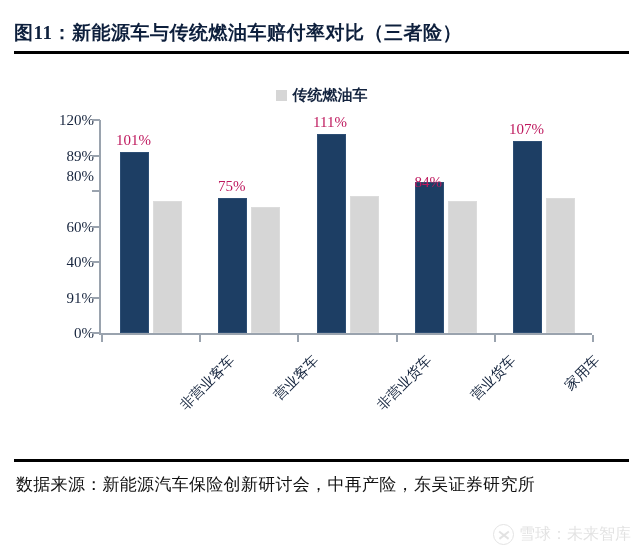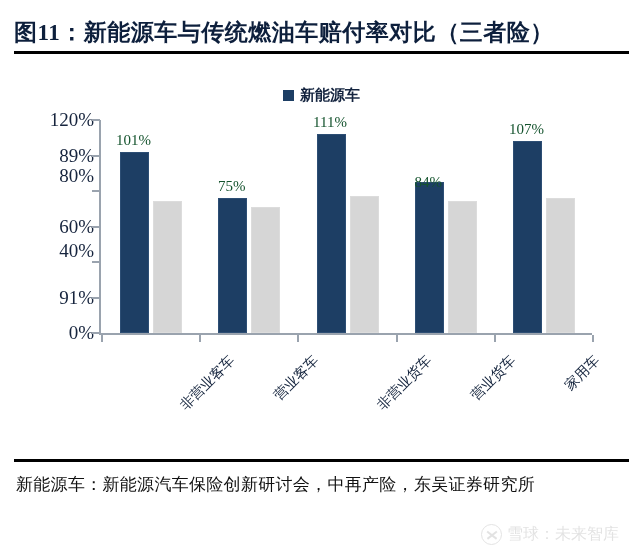--- a/index.html
+++ b/index.html
@@ -20,21 +20,21 @@
 
   
   .title-block {
     position: absolute;
     left: 14px;
     top: 20px;
     width: 615px;
   }
   .chart-title {
     font-family: "Liberation Serif", "DejaVu Serif", serif;
-    font-size: 23px;
+    font-size: 19px;
     font-weight: bold;
     color: #0d1f3c;
     letter-spacing: 0.5px;
     white-space: nowrap;
     line-height: 26px;
   }
   .title-rule {
     margin-top: 5px;
     height: 3px;
     background: #000000;
@@ -82,21 +82,21 @@
     position: absolute;
     left: 32px;
     top: 0;
     width: 62px;
     height: 222px;
   }
   .y-tick-label {
     position: absolute;
     right: 0;
     font-family: "Liberation Serif", "DejaVu Serif", serif;
-    font-size: 19px;
+    font-size: 15px;
     color: #16243d;
     transform: translateY(-50%);
     white-space: nowrap;
   }
   .axis-line-v {
     position: absolute;
     left: 99px;
     top: 8px;
     width: 2px;
     height: 214px;
@@ -141,21 +141,21 @@
     border: 1px solid #2d4e74;
   }
   .bar.gray {
     background: #d6d6d6;
     border: 1px solid #dcdcdc;
   }
   .bar-label {
     position: absolute;
     font-family: "Liberation Serif", "DejaVu Serif", serif;
     font-size: 15px;
-    color: #14532d;
+    color: #be185d;
     white-space: nowrap;
     transform: translateX(-50%);
   }
 
   
   .x-labels {
     position: absolute;
     left: 101px;
     top: 352px;
     width: 491px;
@@ -188,21 +188,21 @@
     top: 470px;
     width: 560px;
     font-family: "Liberation Serif", "DejaVu Serif", serif;
     font-size: 17px;
     color: #111111;
     line-height: 30px;
     letter-spacing: 0.3px;
   }
   .watermark {
     position: absolute;
-    right: 24px;
+    right: 12px;
     bottom: 8px;
     display: flex;
     gap: 5px;
     opacity: 0.28;
   }
   .wm-logo {
     width: 19px;
     height: 19px;
     border: 1.6px solid #9b9b9b;
     border-radius: 50%;
@@ -232,30 +232,30 @@
 
 <div id="page">
 
   <div class="title-block">
     <div class="chart-title">图11：新能源车与传统燃油车赔付率对比（三者险）</div>
     <div class="title-rule"></div>
   </div>
 
   <div class="legend">
     <div class="legend-item">
-      <span class="legend-swatch" style="background:#1d3e64;"></span>
-      <span class="legend-label">新能源车</span>
+      <span class="legend-swatch" style="background:#d6d6d6;"></span>
+      <span class="legend-label">传统燃油车</span>
     </div>
   </div>
 
   <div class="plot-wrap">
     <div class="y-axis-labels" id="y-axis-labels">
         <div class="y-tick-label" style="top: 221px;">0%</div>
         <div class="y-tick-label" style="top: 185.5px;">91%</div>
-        <div class="y-tick-label" style="top: 139px;">40%</div>
+        <div class="y-tick-label" style="top: 150px;">40%</div>
         <div class="y-tick-label" style="top: 114.5px; margin-left: 37px;">60%</div>
         <div class="y-tick-label" style="top: 64px;">80%</div>
         <div class="y-tick-label" style="top: 43.5px;">89%</div>
         <div class="y-tick-label" style="top: 8px;">120%</div>
       </div>
     <div id="y-tick-marks">
         <div class="y-tick-mark" style="top: 220px;"></div>
         <div class="y-tick-mark" style="top: 184.5px;"></div>
         <div class="y-tick-mark" style="top: 149px;"></div>
         <div class="y-tick-mark" style="top: 113.5px;"></div>
@@ -294,19 +294,19 @@
 
   <div class="x-labels" id="x-labels">
       <div class="x-label" style="left: 55.1px;">非营业客车</div>
       <div class="x-label" style="left: 153.3px;">营业客车</div>
       <div class="x-label" style="left: 251.5px;">非营业货车</div>
       <div class="x-label" style="left: 349.7px;">营业货车</div>
       <div class="x-label" style="left: 447.9px;">家用车</div>
     </div>
 
   <div class="footer-rule"></div>
-  <div class="footer-note">新能源车：新能源汽车保险创新研讨会，中再产险，东吴证券研究所</div>
+  <div class="footer-note">数据来源：新能源汽车保险创新研讨会，中再产险，东吴证券研究所</div>
   <div class="watermark">
     <span class="wm-logo"></span>
     <span class="wm-text">雪球：未来智库</span>
   </div>
 
 </div>
 
 </body></html>

